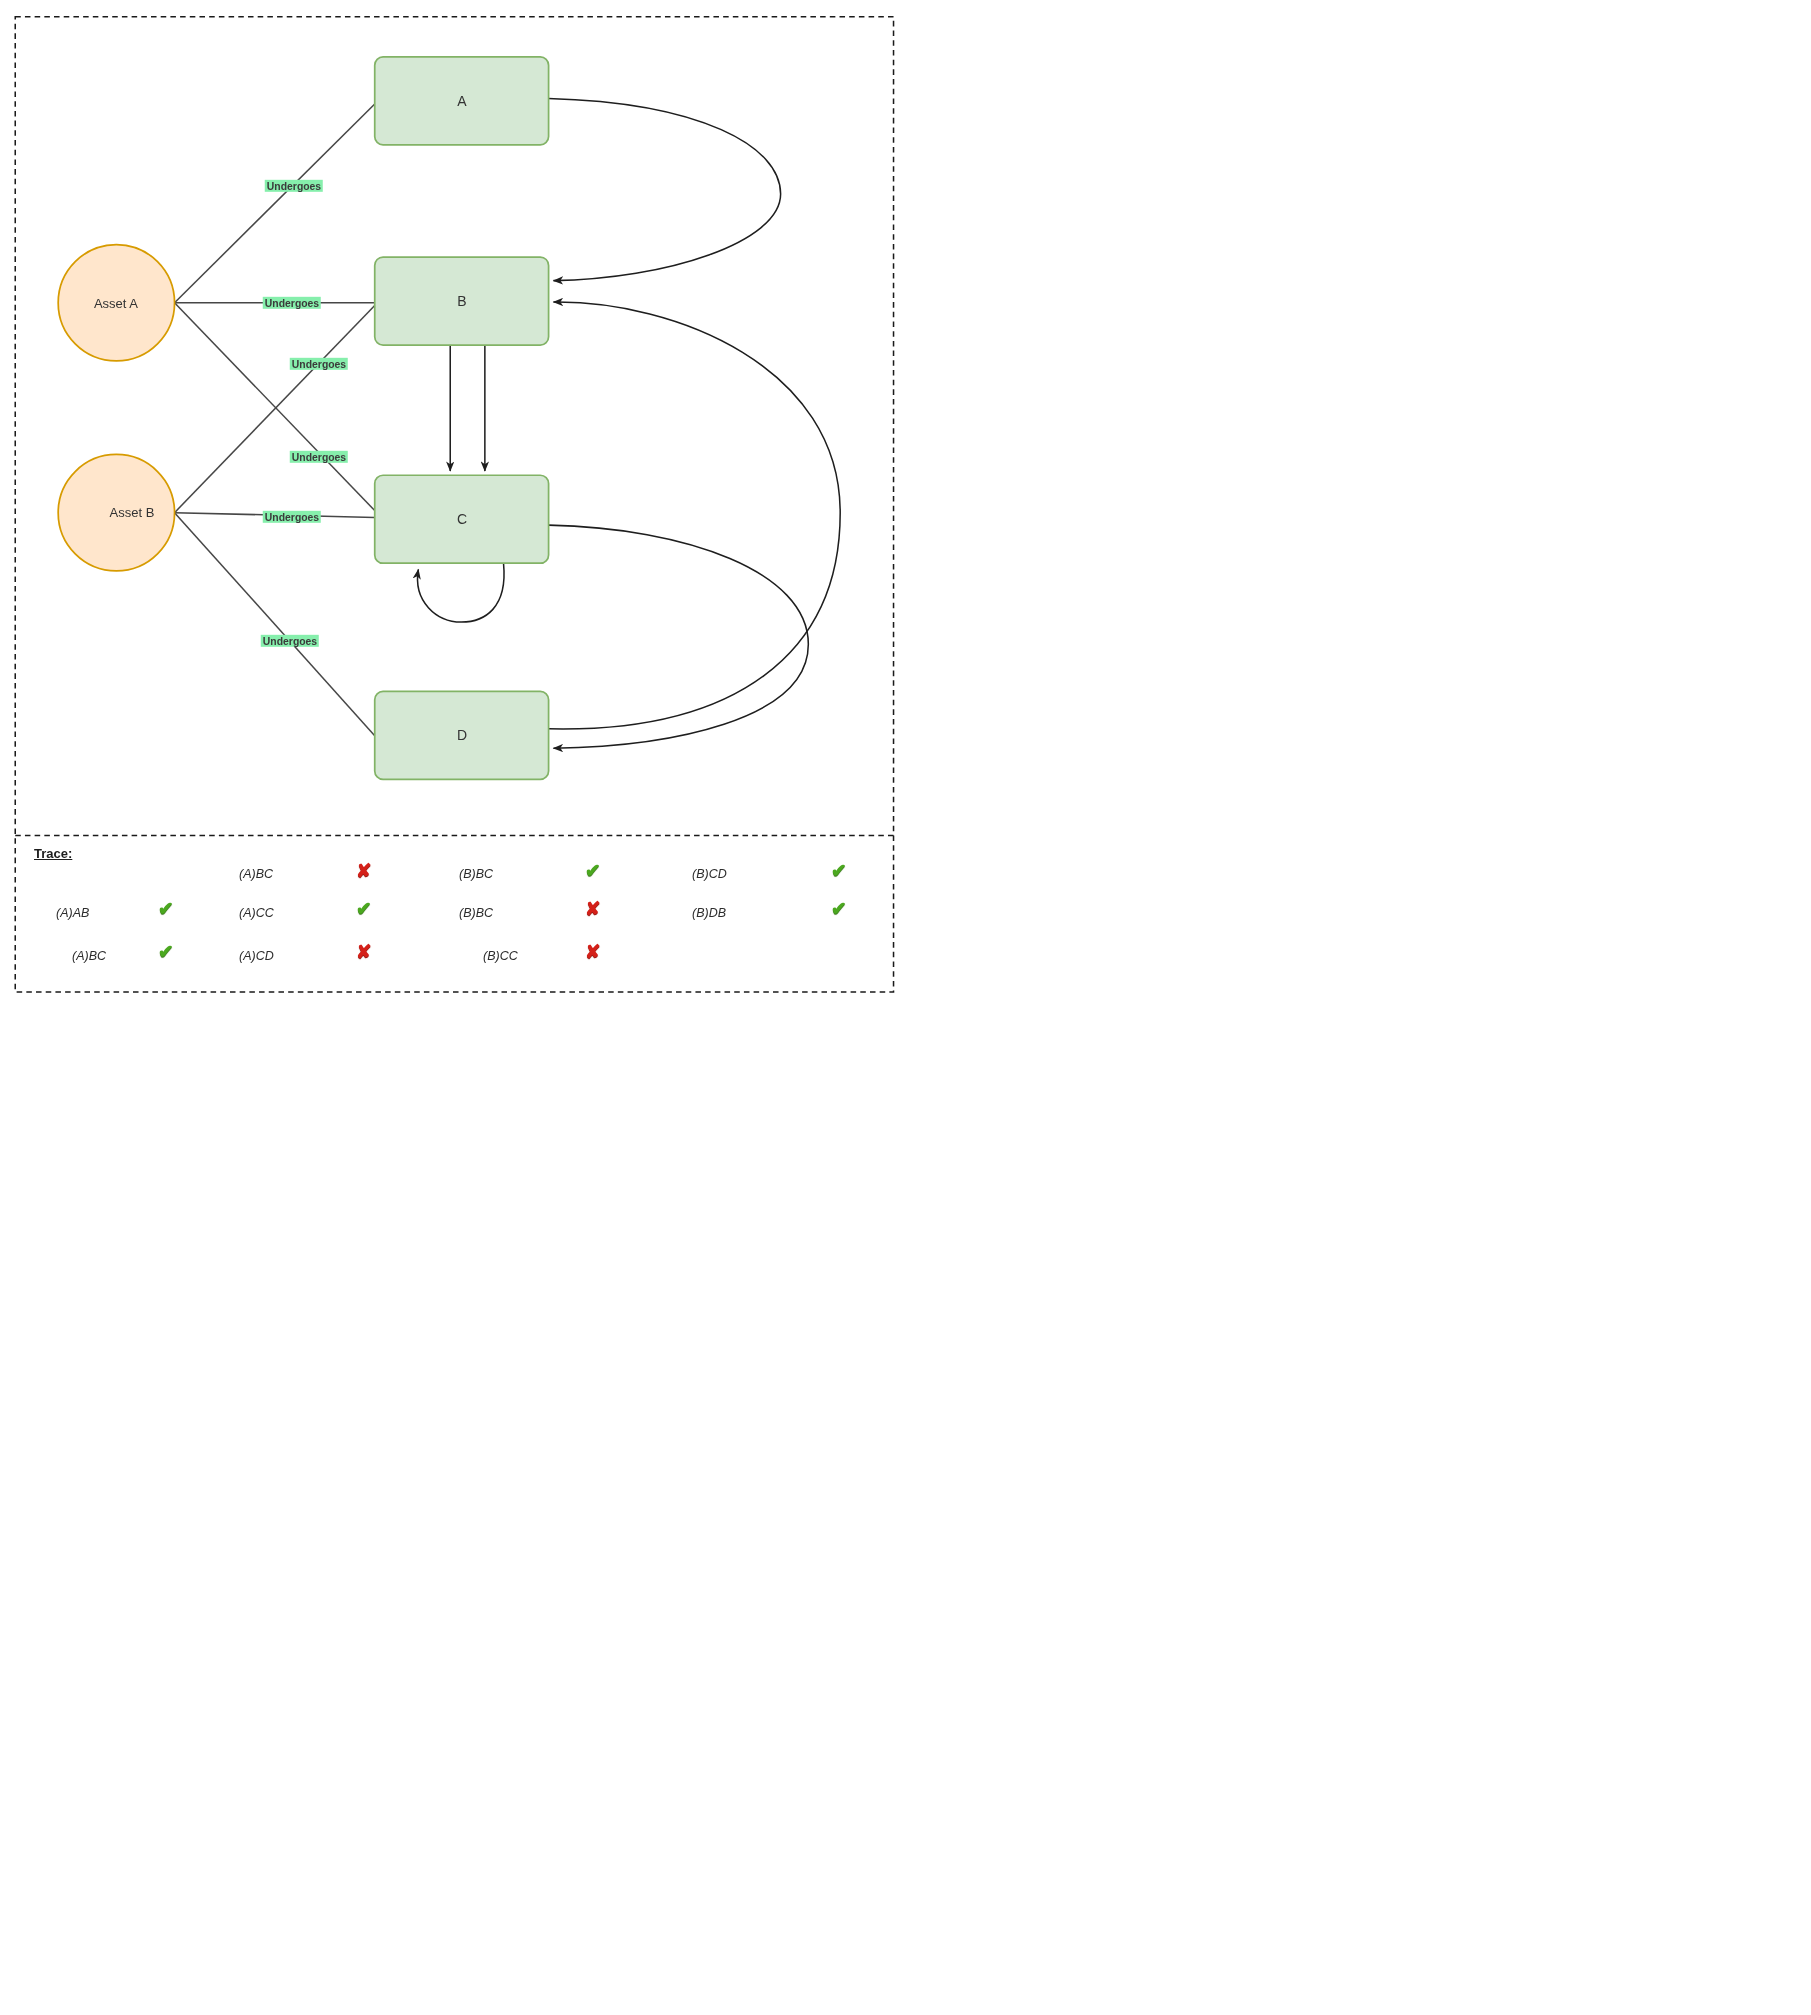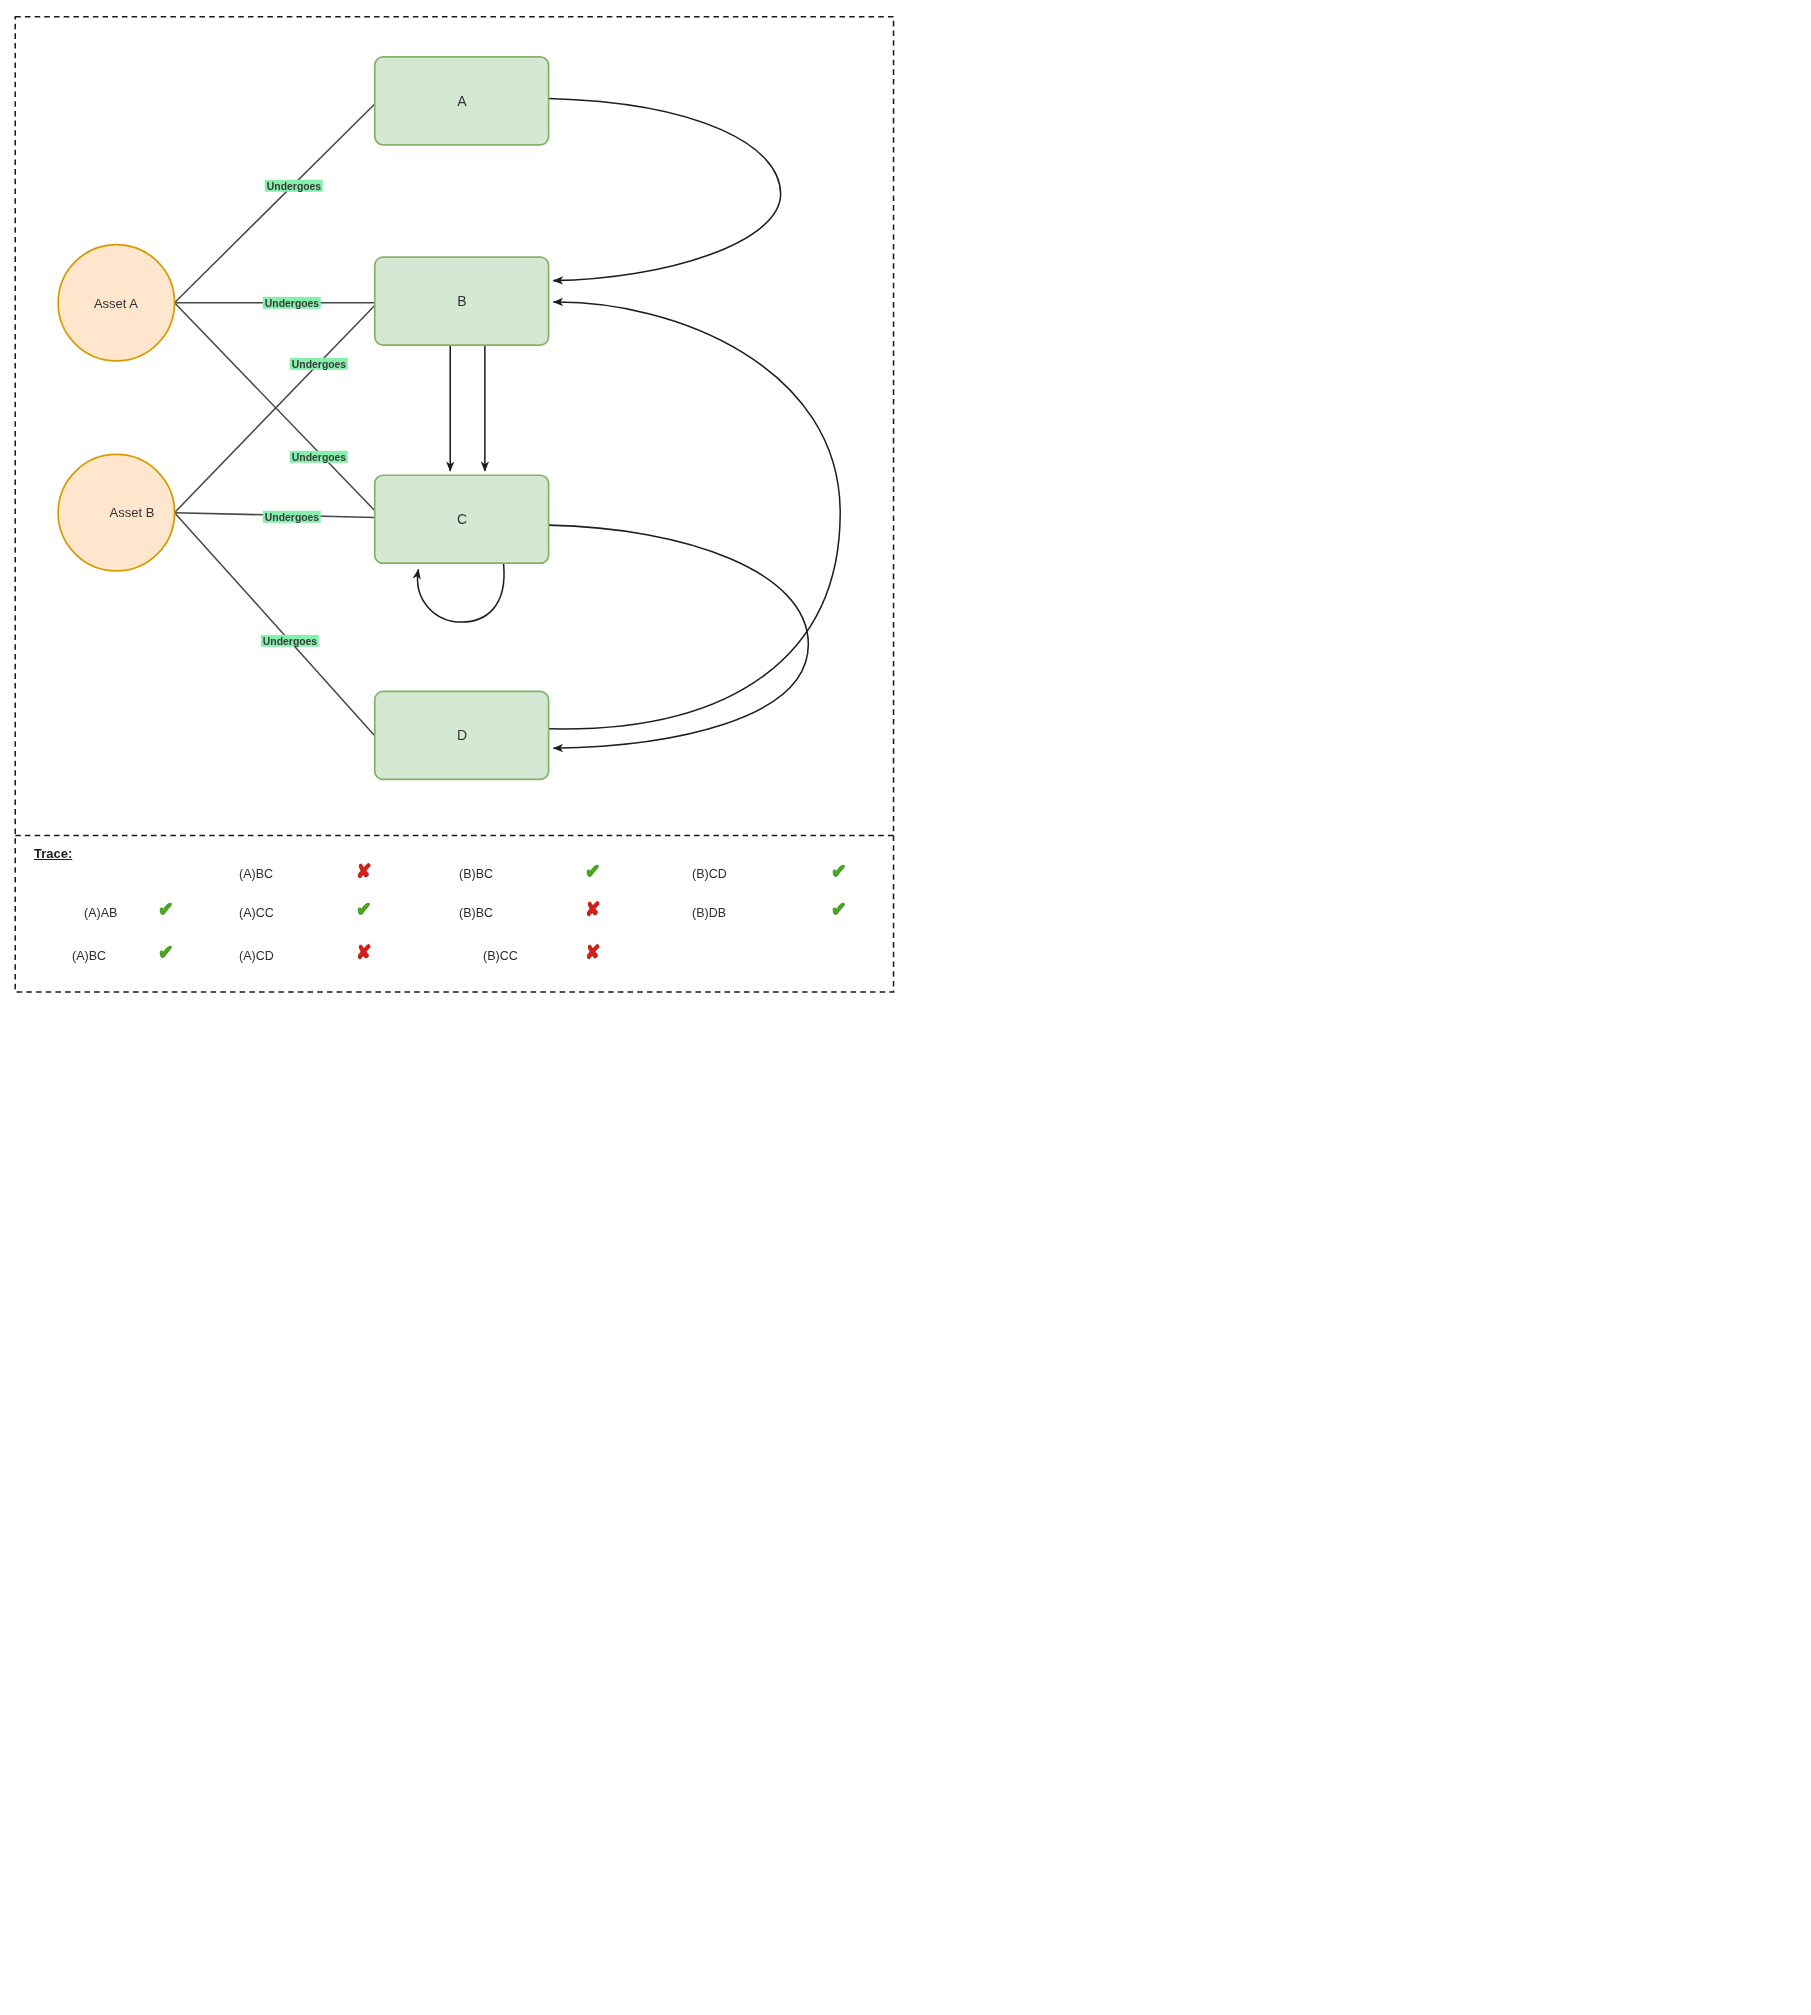--- a/index.html
+++ b/index.html
@@ -16,21 +16,21 @@
   .asset-label{
     width:116px;height:116px;display:flex;align-items:center;justify-content:center;
     font-size:13px;color:#333333;
   }
   .ulabel{
     transform:translate(-50%,-50%);
     background:#86efac;padding:0.7px 2.1px;
     font-size:10.4px;font-weight:bold;color:#3b3b3b;white-space:nowrap;
   }
   .trace-title{font-size:13px;font-weight:bold;color:#1d1d1d;text-decoration:underline;}
-  .tlabel{font-size:12.5px;color:#2d2d2d;white-space:nowrap;}
+  .tlabel{font-size:12.5px;color:#2d2d2d;white-space:nowrap;font-style:italic;}
   .ticon{font-size:18.7px;font-weight:bold;line-height:1;}
   .pass{color:#4ba81f;text-shadow:0 0.7px 0.7px #2f6e10;}
   .fail{color:#d42019;text-shadow:0 0.7px 0.7px #8f0f08;}
 </style>
 </head>
 <body>
 
 <div class="page">
 
   <svg class="layer" viewBox="0 0 1308 1455">
@@ -80,21 +80,21 @@
 
   <div class="abs ulabel" style="left:294px;top:186px">Undergoes</div>
   <div class="abs ulabel" style="left:292px;top:303px">Undergoes</div>
   <div class="abs ulabel" style="left:319px;top:364px">Undergoes</div>
   <div class="abs ulabel" style="left:319px;top:457px">Undergoes</div>
   <div class="abs ulabel" style="left:292px;top:517px">Undergoes</div>
   <div class="abs ulabel" style="left:290px;top:641px">Undergoes</div>
 
   <div class="abs trace-title" style="left:34px;top:846px">Trace:</div>
 
-  <div class="abs tlabel" style="left:84px;top:906px">(A)AB</div>
+  <div class="abs tlabel" style="left:56px;top:906px">(A)AB</div>
   <div class="abs ticon pass" style="left:158px;top:900px">✔</div>
   <div class="abs tlabel" style="left:72px;top:949px">(A)BC</div>
   <div class="abs ticon pass" style="left:158px;top:943px">✔</div>
 
   <div class="abs tlabel" style="left:239px;top:867px">(A)BC</div>
   <div class="abs ticon fail" style="left:356px;top:862px">✘</div>
   <div class="abs tlabel" style="left:239px;top:906px">(A)CC</div>
   <div class="abs ticon pass" style="left:356px;top:900px">✔</div>
   <div class="abs tlabel" style="left:239px;top:949px">(A)CD</div>
   <div class="abs ticon fail" style="left:356px;top:943px">✘</div>

